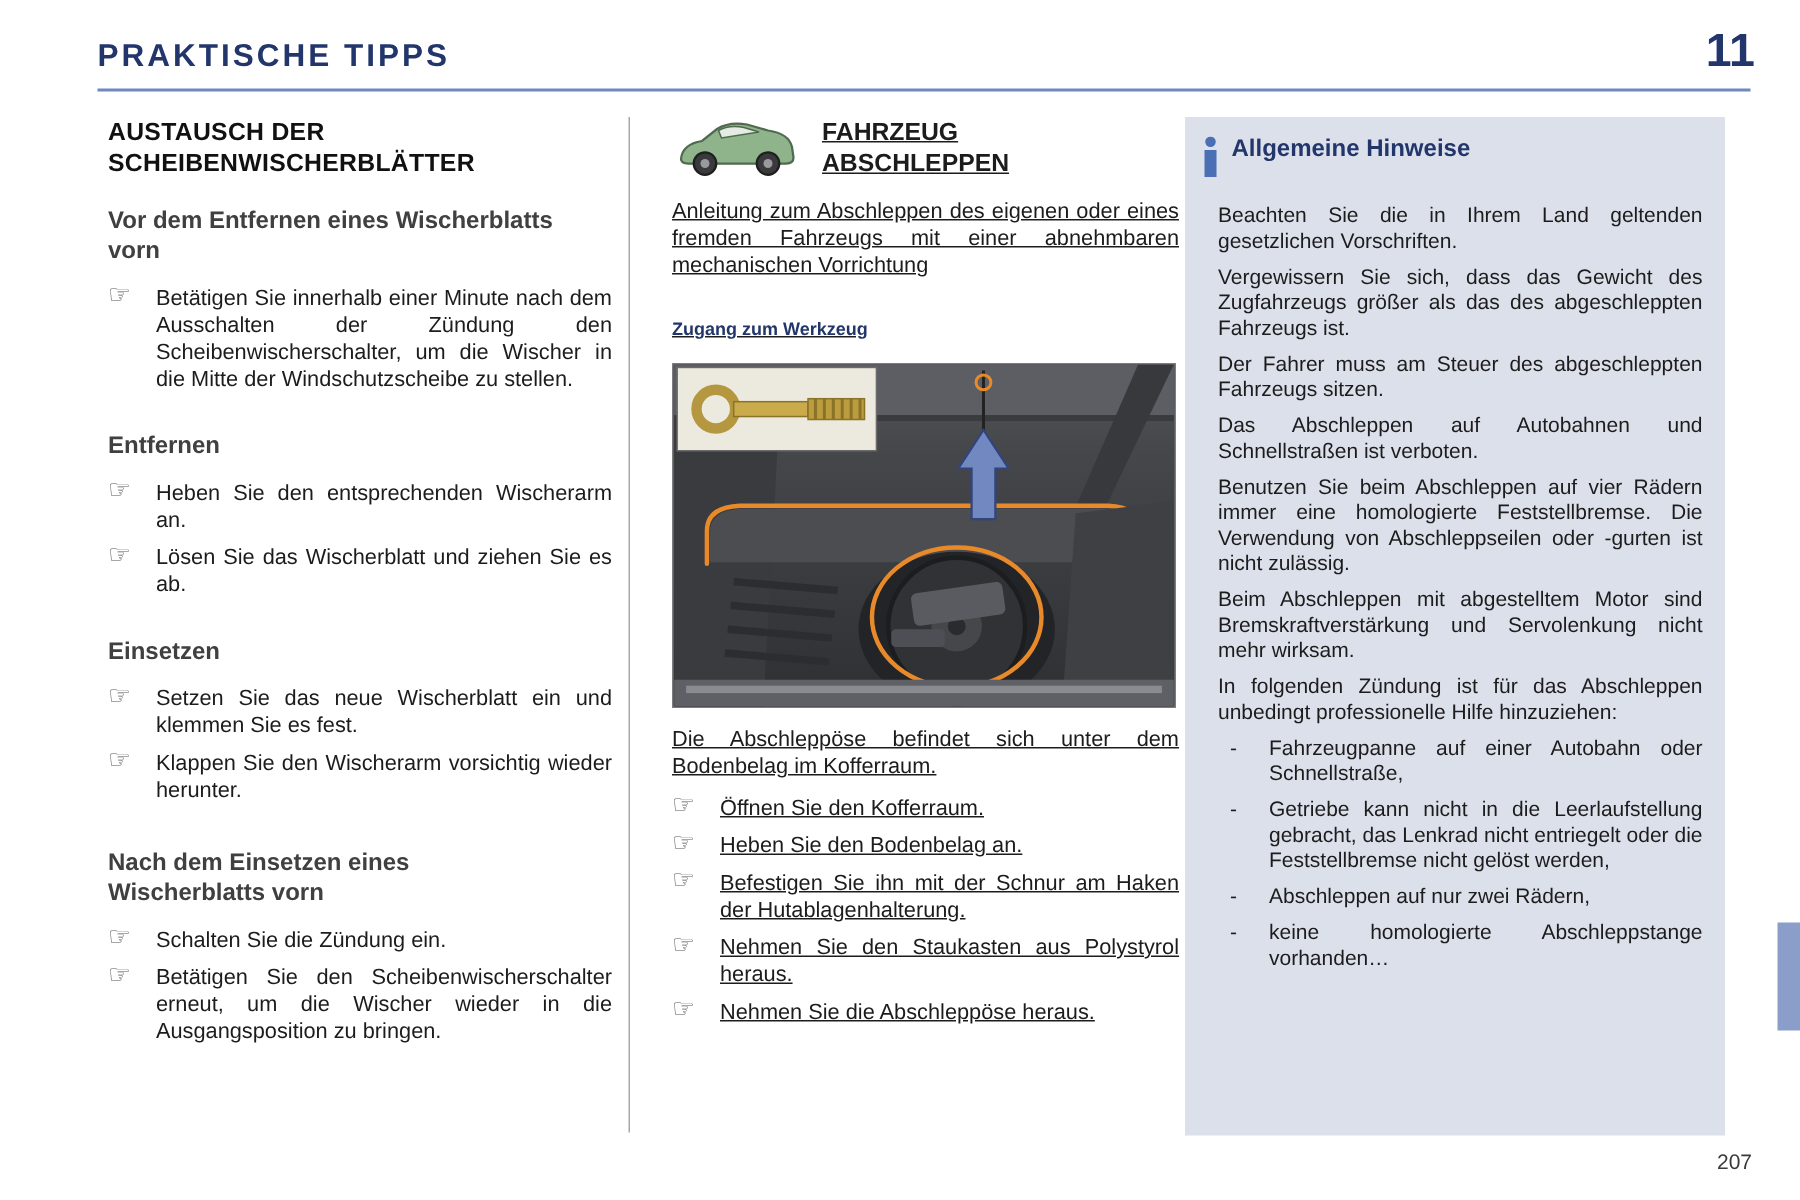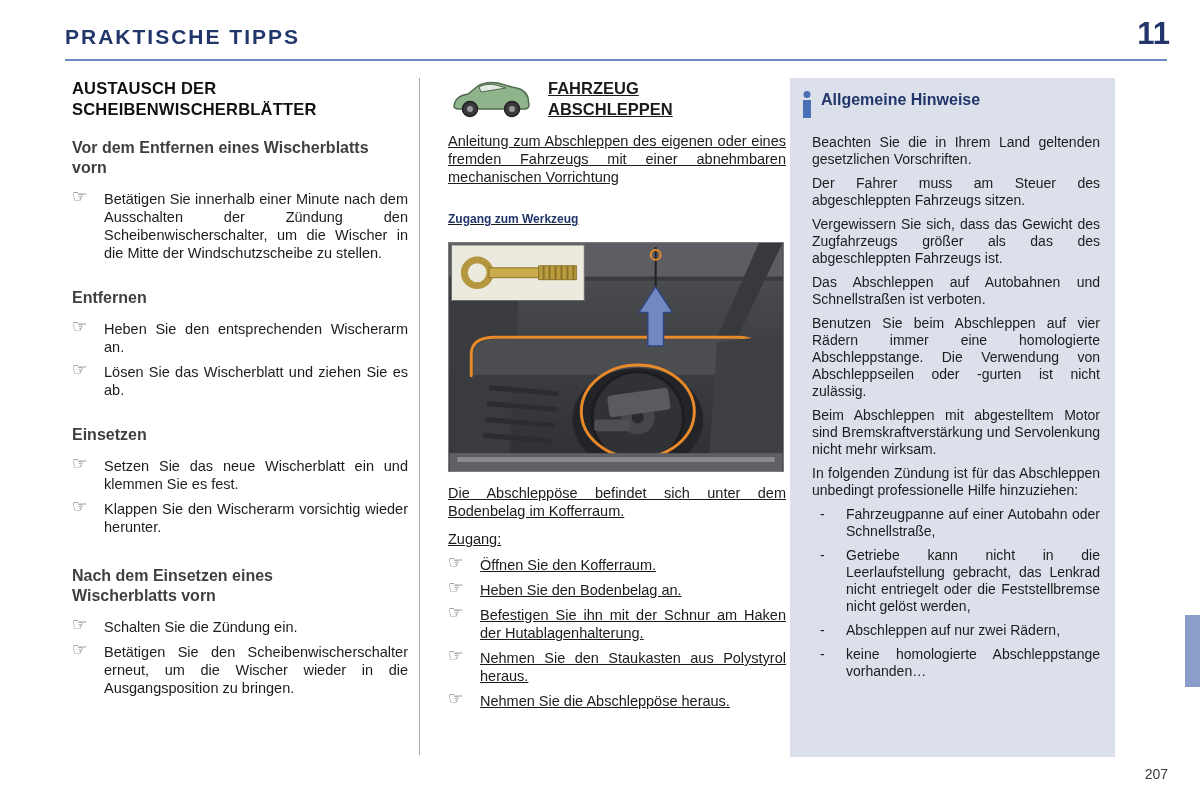--- a/index.html
+++ b/index.html
@@ -29,21 +29,21 @@
   }
 
   
   .col-left  { position:absolute; left:72px;  top:78px; width:336px; }
   .col-divider {
     position:absolute; left:419px; top:78px; height:677px; width:1px;
     background:#a8a8a8;
   }
   .col-mid   { position:absolute; left:448px; top:78px; width:338px;text-decoration:underline; }
   .info-box  {
-    position:absolute; left:790px; top:78px; width:325px; height:679px;
+    position:absolute; left:790px; top:78px; width:360px; height:679px;
     background:#dbe0eb; padding:12px 15px 10px 12px;
   }
 
   
   .col-title {
     font-size:16.5px; font-weight:bold; line-height:21px; color:#111;
     margin-bottom:18px; letter-spacing:.2px;
   }
   .sub {
     font-size:16px; font-weight:bold; line-height:20px; color:#404040;
@@ -221,21 +221,20 @@
           <line x1="107" y1="23" x2="107" y2="37"></line>
           <line x1="113" y1="23" x2="113" y2="37"></line>
           <line x1="119" y1="23" x2="119" y2="37"></line>
           <line x1="125" y1="23" x2="125" y2="37"></line>
         </g>
       </g>
     </svg>
   </span>
 
   <p class="body-text caption">Die Abschleppöse befindet sich unter dem Bodenbelag im Kofferraum.</p>
-  <p class="access-label">Zugang:</p>
 
   <div class="item">
     <span class="hand">☞</span>
     <span>Öffnen Sie den Kofferraum.</span>
   </div>
   <div class="item">
     <span class="hand">☞</span>
     <span>Heben Sie den Bodenbelag an.</span>
   </div>
   <div class="item">
@@ -258,24 +257,24 @@
       <svg width="10" height="27" viewBox="0 0 10 27" aria-hidden="true">
         <circle cx="5" cy="3.5" r="3.5" fill="#4a6fb5"></circle>
         <rect x="1" y="9" width="8" height="18" fill="#4a6fb5"></rect>
       </svg>
     </span>
     <h3 class="info-title">Allgemeine Hinweise</h3>
   </div>
 
   <div class="info-body">
     <p>Beachten Sie die in Ihrem Land geltenden gesetzlichen Vorschriften.</p>
+    <p>Vergewissern Sie sich, dass das Gewicht des Zugfahrzeugs größer als das des abgeschleppten Fahrzeugs ist.</p>
     <p>Der Fahrer muss am Steuer des abgeschleppten Fahrzeugs sitzen.</p>
-    <p>Vergewissern Sie sich, dass das Gewicht des Zugfahrzeugs größer als das des abgeschleppten Fahrzeugs ist.</p>
     <p>Das Abschleppen auf Autobahnen und Schnellstraßen ist verboten.</p>
-    <p>Benutzen Sie beim Abschleppen auf vier Rädern immer eine homologierte Abschleppstange. Die Verwendung von Abschleppseilen oder -gurten ist nicht zulässig.</p>
+    <p>Benutzen Sie beim Abschleppen auf vier Rädern immer eine homologierte Feststellbremse. Die Verwendung von Abschleppseilen oder -gurten ist nicht zulässig.</p>
     <p>Beim Abschleppen mit abgestelltem Motor sind Bremskraftverstärkung und Servolenkung nicht mehr wirksam.</p>
     <p>In folgenden Zündung ist für das Abschleppen unbedingt professionelle Hilfe hinzuziehen:</p>
 
     <div class="dash-item">
       <span class="dash">-</span>
       <span>Fahrzeugpanne auf einer Autobahn oder Schnellstraße,</span>
     </div>
     <div class="dash-item">
       <span class="dash">-</span>
       <span>Getriebe kann nicht in die Leerlaufstellung gebracht, das Lenkrad nicht entriegelt oder die Feststellbremse nicht gelöst werden,</span>

